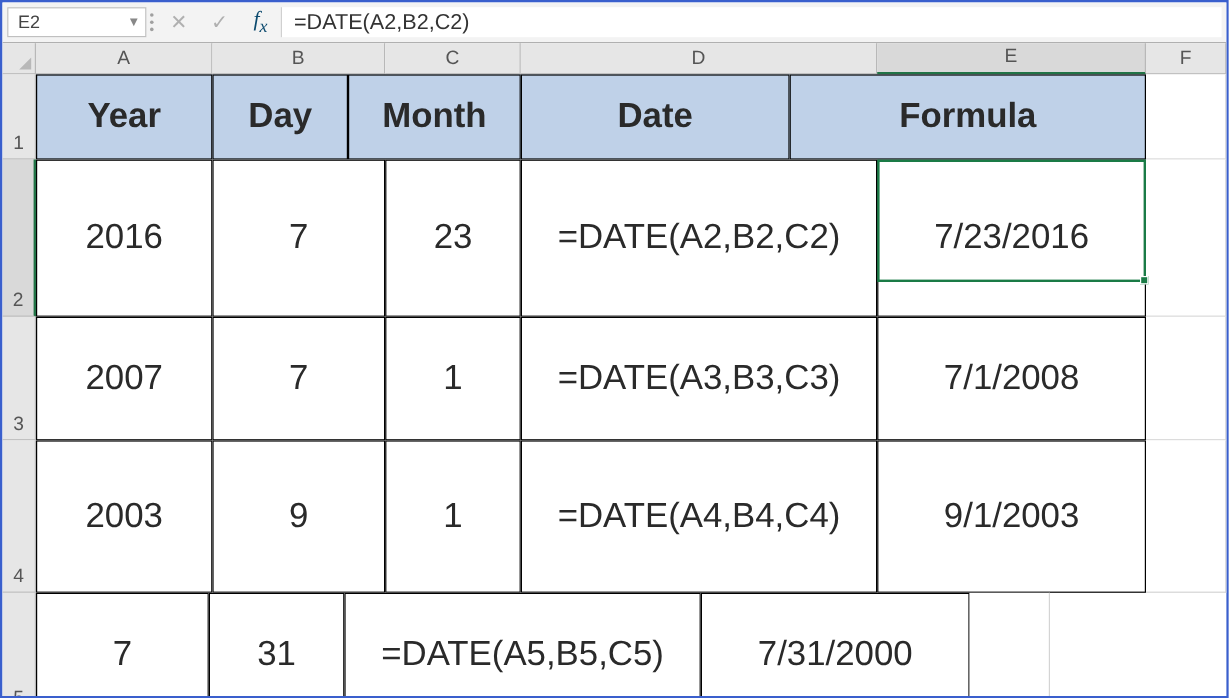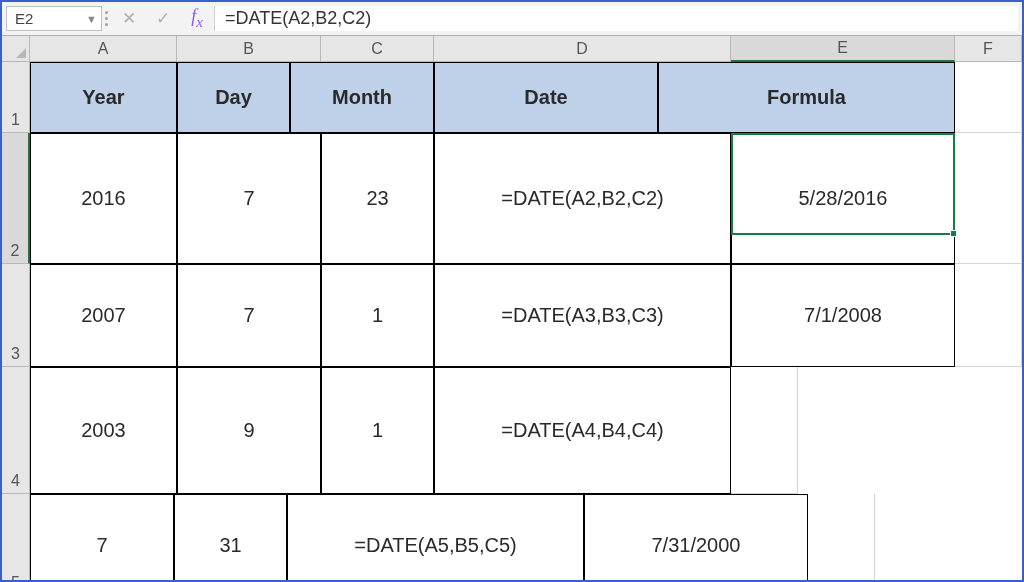--- a/index.html
+++ b/index.html
@@ -8,35 +8,35 @@
     width:1024px; height:582px; border:2px solid #3a5fcd; position:relative; overflow:hidden;
     background:#fff;
   }
 
   
   .formula-bar {
     height:34px; display:flex; align-items:stretch; border-bottom:1px solid #b0b0b0;
     background:#f3f3f3;
   }
   .name-box {
-    width:96px; display:flex; align-items:center; justify-content:space-between;
+    width:116px; display:flex; align-items:center; justify-content:space-between;
     background:#fff; border:1px solid #c0c0c0; margin:4px 0 4px 4px; padding:0 4px 0 8px;
     font-size:15px; color:#444;
   }
   .name-box .chev { color:#888; font-size:11px; }
   .fb-sep {
     width:10px; display:flex; align-items:center; justify-content:center;
   }
   .fb-sep-dots { width:4px; height:18px; display:flex; flex-direction:column; justify-content:space-around; }
   .fb-sep-dots i { width:3px; height:3px; background:#a0a0a0; border-radius:50%; display:block; }
   .fb-btn {
     width:34px; display:flex; align-items:center; justify-content:center; color:#b0b0b0;
     font-size:17px;
   }
-  .fb-fx { font-style:italic; font-family: "Times New Roman", serif; color:#8b5cf6; font-size:18px; }
+  .fb-fx { font-style:italic; font-family: "Times New Roman", serif; color:#0c4a6e; font-size:18px; }
   .fb-input {
     flex:1; background:#fff; border:0; border-left:1px solid #d0d0d0; margin:4px 4px 4px 0;
     padding:0 10px; font-size:18px; color:#333; display:flex; align-items:center;
     font-family: Arial, sans-serif;
   }
 
   
   .sheet { position:absolute; top:34px; left:0; right:0; bottom:0; }
 
   .corner {
@@ -68,21 +68,21 @@
   }
   .row-h.active { background:#d9d9d9; border-right:2px solid #217346; }
 
   .grid {
     position:absolute; top:26px; left:28px; right:0; bottom:0;
   }
   .grow { display:flex; }
   .cell {
     border-right:1px solid #d4d4d4; border-bottom:1px solid #d4d4d4;
     display:flex; align-items:center; justify-content:center;
-    font-size:20px; color:#2a2a2a; background:#fff; position:relative;
+    font-size:29px; color:#2a2a2a; background:#fff; position:relative;
   }
 
   .tbl-header {
     background:#bfd1e8; font-weight:bold; border:1px solid #000;
   }
   .tbl-body { border:1px solid #000; }
 
   .selected-outline {
     position:absolute; border:2px solid #1a7b46; pointer-events:none; z-index:5;
   }
@@ -154,39 +154,40 @@
         <div class="cell tbl-header cD r1">Formula</div>
         <div class="cell cF r1"></div>
       </div>
 
       <div class="grow">
         <div class="cell tbl-body cA r2">2016</div>
         <div class="cell tbl-body cB r2">7</div>
         <div class="cell tbl-body cC r2">23</div>
         <div class="cell tbl-body cD r2">=DATE(A2,B2,C2)</div>
         <div class="cell tbl-body cE r2" style="position:relative">
-          <span>5/28/2016</span>
+          <span>7/23/2016</span>
         </div>
         <div class="cell cF r2"></div>
       </div>
 
       <div class="grow">
         <div class="cell tbl-body cA r3">2007</div>
         <div class="cell tbl-body cB r3">7</div>
         <div class="cell tbl-body cC r3">1</div>
         <div class="cell tbl-body cD r3">=DATE(A3,B3,C3)</div>
         <div class="cell tbl-body cE r3">7/1/2008</div>
         <div class="cell cF r3"></div>
       </div>
 
       <div class="grow">
         <div class="cell tbl-body cA r4">2003</div>
         <div class="cell tbl-body cB r4">9</div>
         <div class="cell tbl-body cC r4">1</div>
         <div class="cell tbl-body cD r4">=DATE(A4,B4,C4)</div>
+        <div class="cell tbl-body cE r4">9/1/2003</div>
         <div class="cell cF r4"></div>
       </div>
 
       <div class="grow">
         <div class="cell tbl-body cB r5">7</div>
         <div class="cell tbl-body cC r5">31</div>
         <div class="cell tbl-body cD r5">=DATE(A5,B5,C5)</div>
         <div class="cell tbl-body cE r5">7/31/2000</div>
         <div class="cell cF r5"></div>
       </div>

